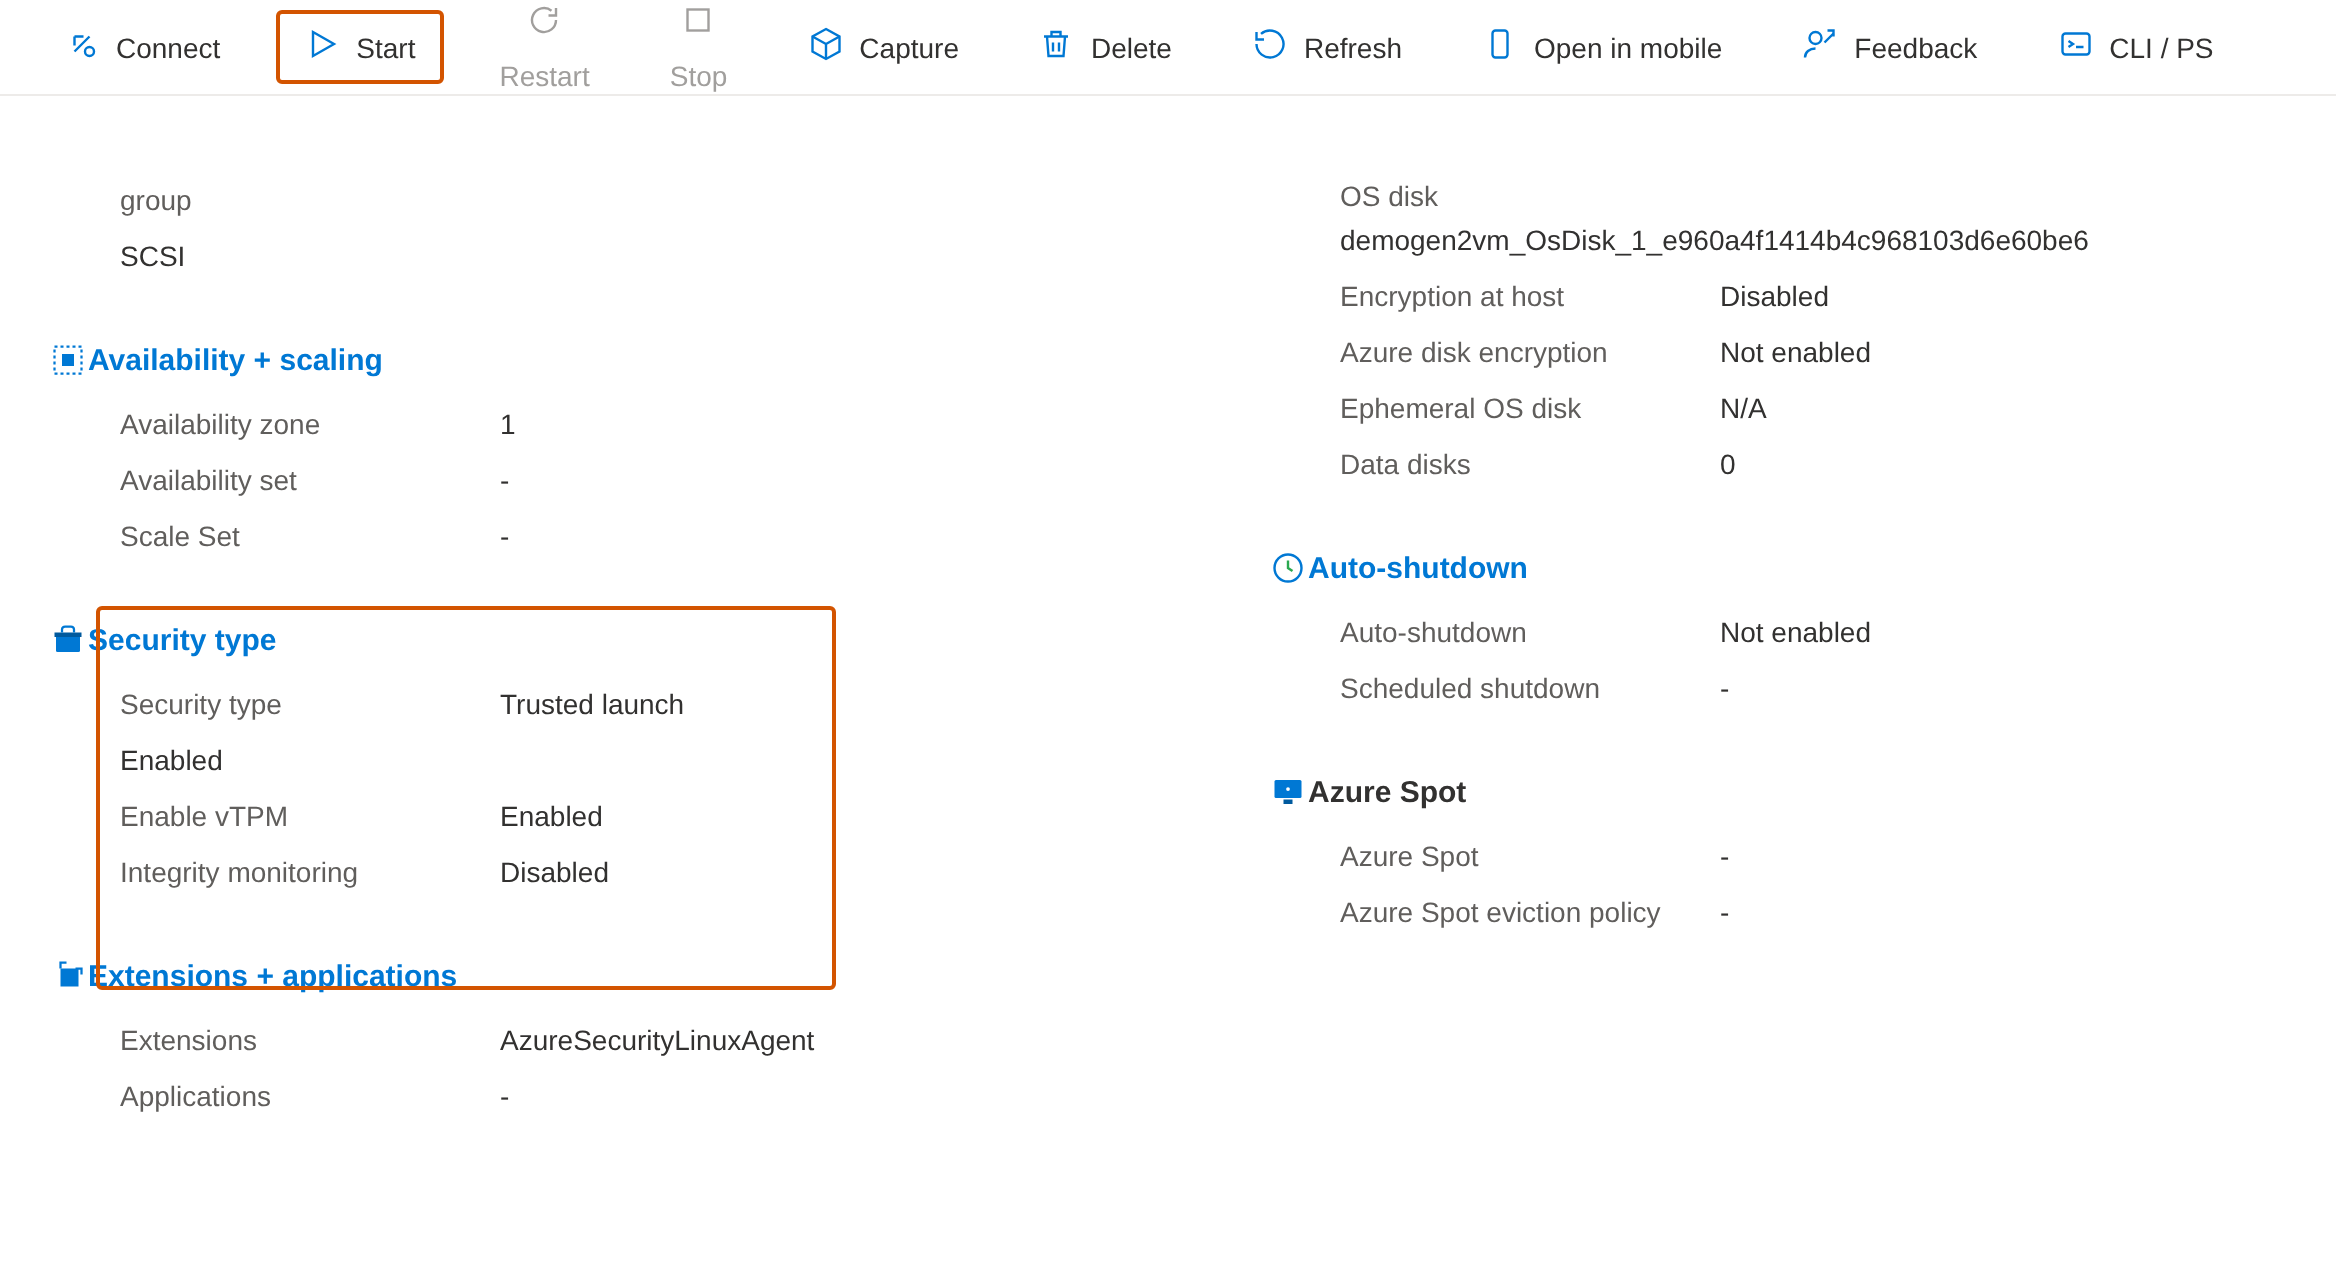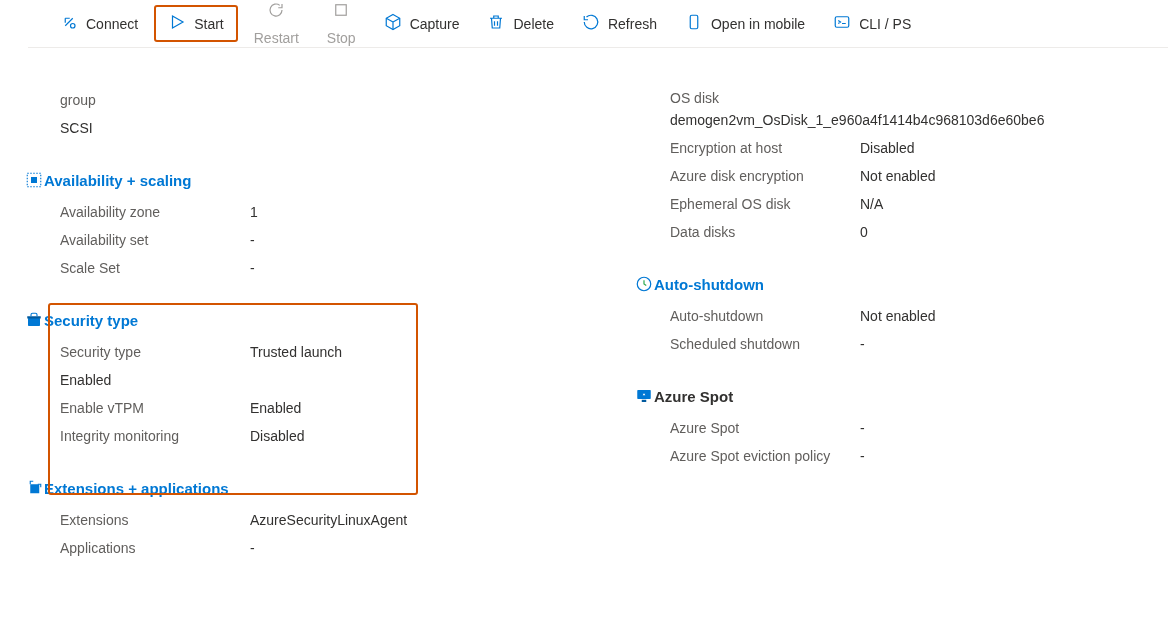--- a/index.html
+++ b/index.html
@@ -1,18 +1,18 @@
 <!DOCTYPE html>
 <html><head>
   <meta charset="utf-8">
   <style>
     * { margin:0; padding:0; box-sizing:border-box; }
     html, body { width:1168px; height:640px; font-family:"Segoe UI", Arial, sans-serif; font-size:14px; color:#323130; background:#fff; overflow:hidden; }
     
-    .toolbar { display:flex; align-items:center; height:48px; padding:0 20px; border-bottom:1px solid #edebe9; gap:4px; white-space:nowrap;margin-left:28px; }
+    .toolbar { display:flex; align-items:center; height:48px; padding:0 20px; border-bottom:1px solid #edebe9; gap:16px; white-space:nowrap; }
     .t-item { display:inline-flex; align-items:center; gap:8px; padding:6px 12px; color:#323130; cursor:pointer; border-radius:2px; }
     .t-item.disabled { color:#a19f9d; cursor:default;flex-direction:column; }
     .t-item .ico svg { width:18px; height:18px; stroke:#0078d4; fill:none; stroke-width:1.6; }
     .t-item.disabled .ico svg { stroke:#a19f9d; }
     .t-item.boxed { border:2px solid #d35400; border-radius:3px; }
 
     
     .content { position:relative; width:100%; height:calc(640px - 48px); }
     .col-left { position:absolute; left:60px; top:0; width:560px; }
     .col-right{ position:absolute; left:670px; top:0; width:498px; }
@@ -108,20 +108,31 @@
       <svg viewBox="0 0 24 24">
           <rect x="7" y="3" width="10" height="18" rx="2"></rect>
           <line x1="12" y1="18" x2="12" y2="18"></line>
         </svg>
     </span>
     <span>Open in mobile</span>
   </div>
   <div class="t-item">
     <span class="ico">
       <svg viewBox="0 0 24 24">
+          <circle cx="9" cy="8" r="4"></circle>
+          <path d="M2 21c0-3.5 3-6 7-6"></path>
+          <path d="M15 11l6-6"></path>
+          <path d="M17 3h4v4"></path>
+        </svg>
+    </span>
+    <span>Feedback</span>
+  </div>
+  <div class="t-item">
+    <span class="ico">
+      <svg viewBox="0 0 24 24">
           <rect x="3" y="5" width="18" height="14" rx="2"></rect>
           <path d="M7 10l3 2-3 2M12 14h5"></path>
         </svg>
     </span>
     <span>CLI / PS</span>
   </div>
 </div>
 
 <div class="content">
 

